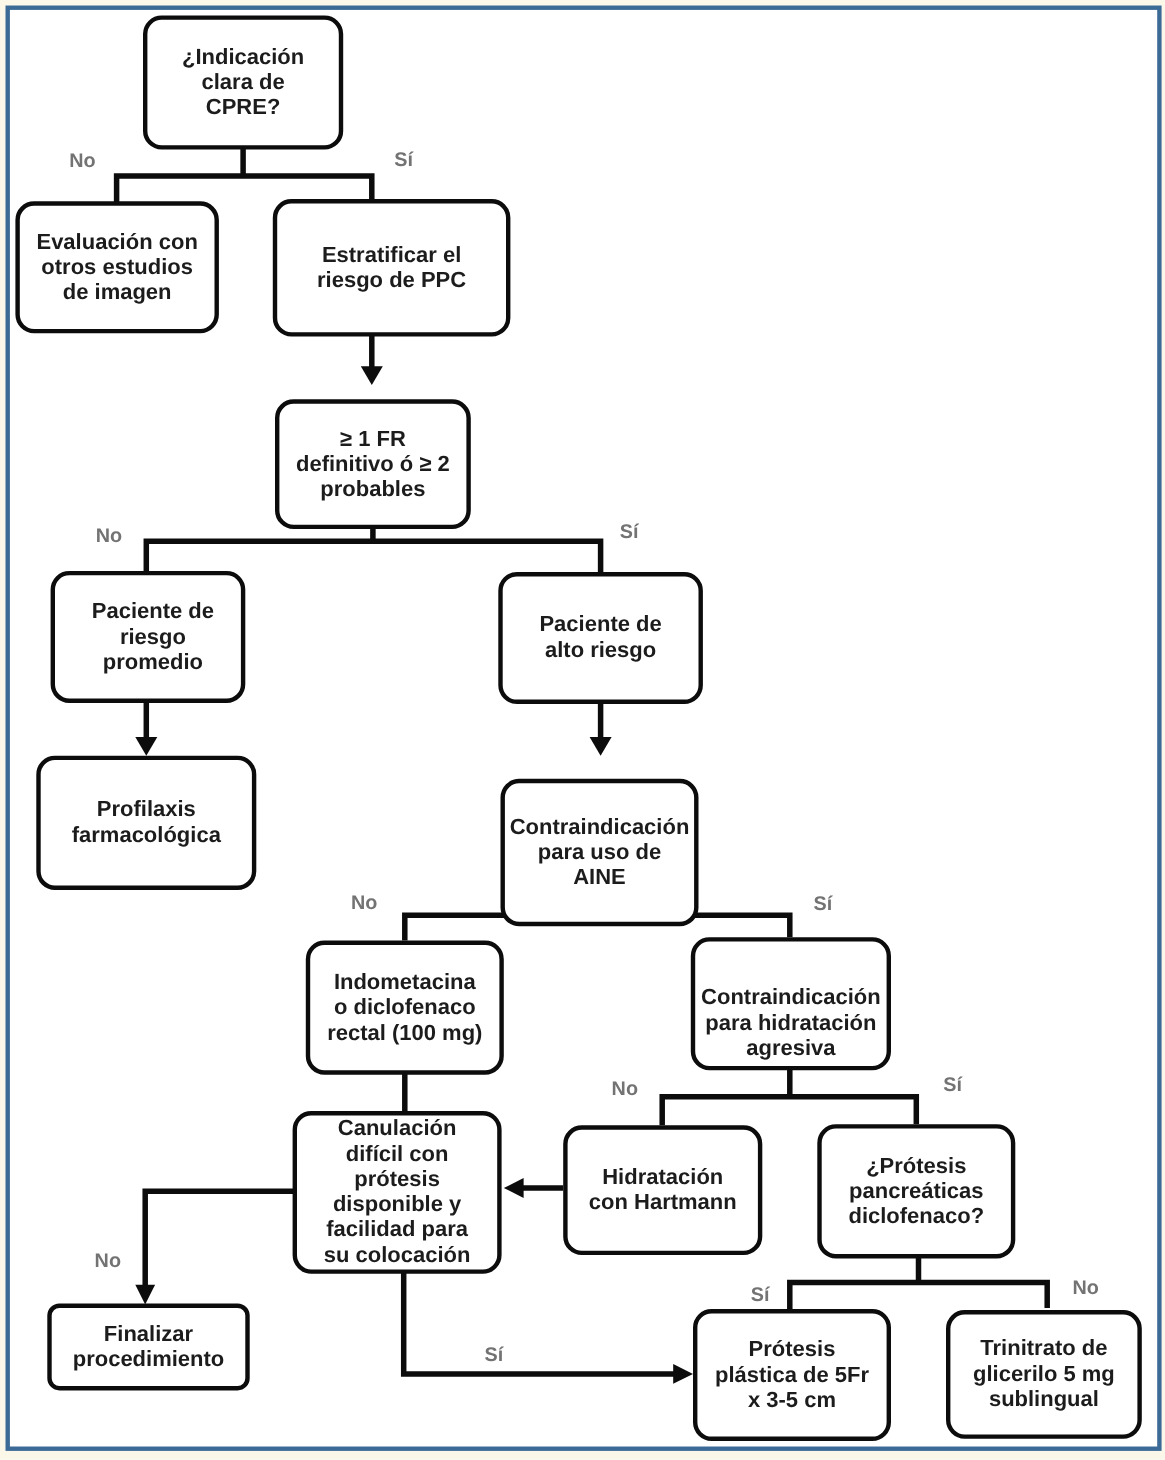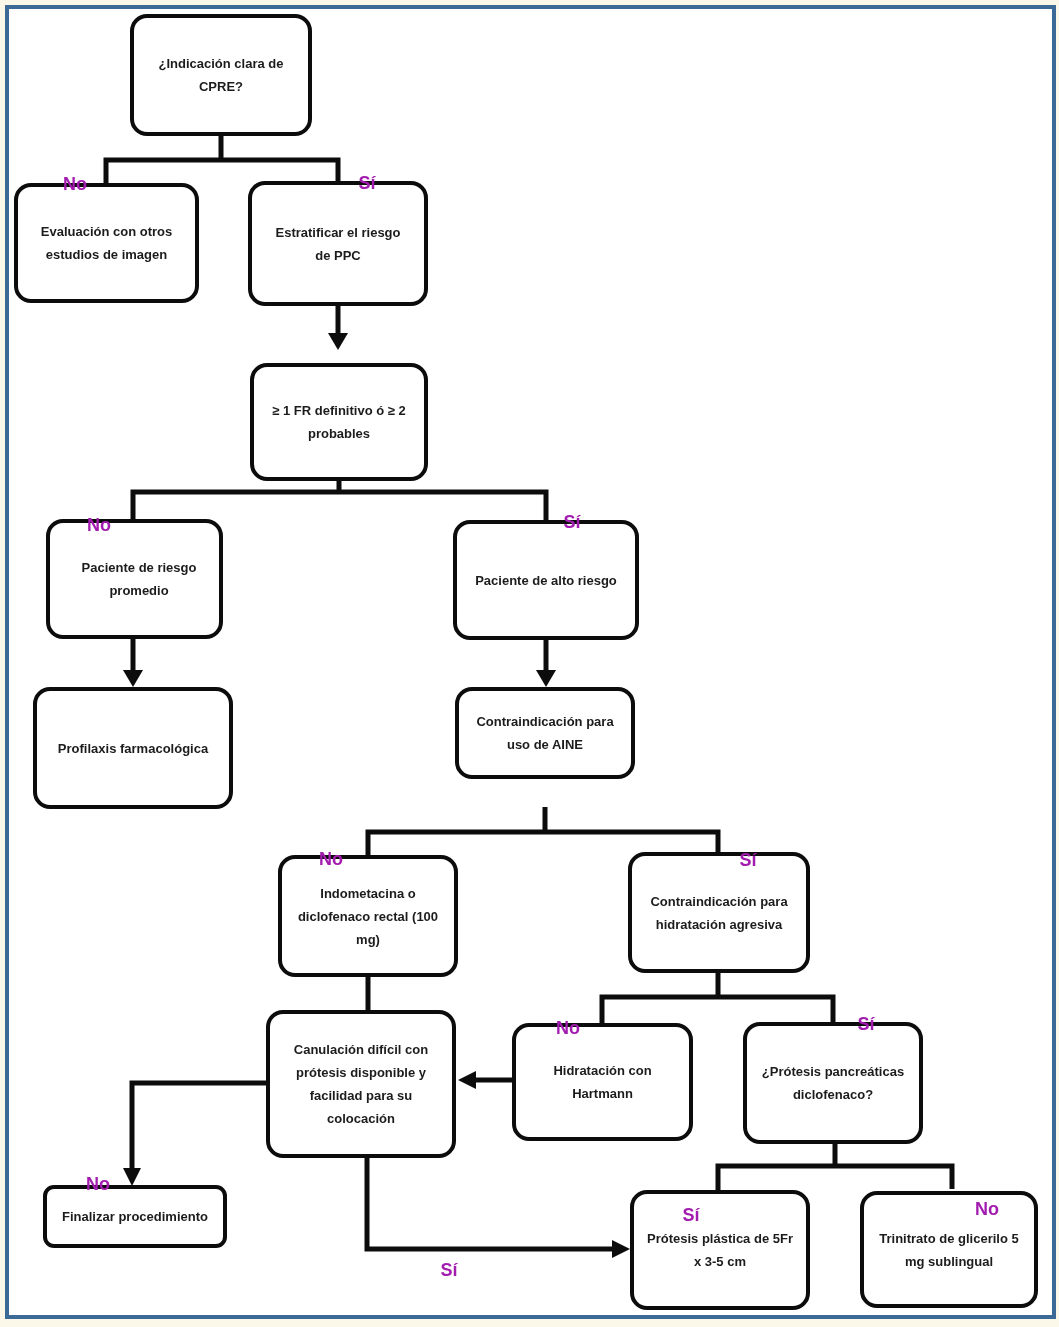--- a/index.html
+++ b/index.html
@@ -11,27 +11,27 @@
   .frame{
     position:absolute;left:5px;top:5px;width:1051px;height:1314px;
     box-sizing:border-box;border:4px solid #3c6a96;background:#ffffff;
   }
   .wires{position:absolute;left:0;top:0;width:1059px;height:1327px;}
   .node{
     position:absolute;box-sizing:border-box;
     background:#ffffff;border:4px solid #0c0c0c;border-radius:17px;
     display:flex;align-items:center;justify-content:center;
     text-align:center;color:#1c1c1c;
-    font-size:13px;font-weight:bold;line-height:23px;
+    font-size:20px;font-weight:bold;line-height:23px;
     padding:4px 13px;
   }
   .node.small-radius{border-radius:11px;}
   .edge-label{
     position:absolute;transform:translate(-50%,-50%);
-    color:#a21caf;font-size:18px;font-weight:bold;white-space:nowrap;margin-top:38px;
+    color:#737373;font-size:18px;font-weight:bold;white-space:nowrap;
   }
 </style>
 </head>
 <body>
 
 <div class="frame"></div>
 
 <svg class="wires" viewBox="0 0 1059 1327" xmlns="http://www.w3.org/2000/svg">
   <g stroke="#0c0c0c" stroke-width="5" fill="none">
     <path d="M221,134 V160 M106,184 V160 H338 V182"></path>
@@ -58,65 +58,65 @@
 </svg>
 
 <div class="node" style="left:130px;top:14px;width:182px;height:122px;padding:4px 22px;">
   <span>¿Indicación clara de CPRE?</span>
 </div>
 
 <div class="node" style="left:14px;top:183px;width:185px;height:120px;">
   <span>Evaluación con otros estudios de imagen</span>
 </div>
 
-<div class="node" style="left:248px;top:181px;width:180px;height:125px;padding:4px 22px;">
+<div class="node" style="left:248px;top:181px;width:216px;height:125px;padding:4px 22px;">
   <span>Estratificar el riesgo de PPC</span>
 </div>
 
 <div class="node" style="left:250px;top:351px;width:178px;height:118px;margin-top:12px;">
   <span>≥ 1 FR definitivo ó ≥ 2 probables</span>
 </div>
 
 <div class="node" style="left:46px;top:519px;width:177px;height:120px;padding-left:22px;">
   <span>Paciente de riesgo promedio</span>
 </div>
 
 <div class="node" style="left:453px;top:520px;width:186px;height:120px;">
   <span>Paciente de alto riesgo</span>
 </div>
 
 <div class="node" style="left:33px;top:687px;width:200px;height:122px;">
   <span>Profilaxis farmacológica</span>
 </div>
 
-<div class="node" style="left:455px;top:687px;width:180px;height:92px;">
+<div class="node" style="left:455px;top:708px;width:180px;height:134px;">
   <span>Contraindicación para uso de AINE</span>
 </div>
 
 <div class="node" style="left:278px;top:855px;width:180px;height:122px;">
   <span>Indometacina o diclofenaco rectal (100 mg)</span>
 </div>
 
-<div class="node" style="left:628px;top:852px;width:182px;height:121px;">
+<div class="node" style="left:628px;top:852px;width:182px;height:121px;align-items:flex-end;">
   <span>Contraindicación para hidratación agresiva</span>
 </div>
 
 <div class="node" style="left:266px;top:1010px;width:190px;height:148px;">
   <span>Canulación difícil con prótesis disponible y facilidad para su colocación</span>
 </div>
 
 <div class="node" style="left:512px;top:1023px;width:181px;height:118px;">
   <span>Hidratación con Hartmann</span>
 </div>
 
 <div class="node" style="left:743px;top:1022px;width:180px;height:122px;">
   <span>¿Prótesis pancreáticas diclofenaco?</span>
 </div>
 
-<div class="node small-radius" style="left:43px;top:1185px;width:184px;height:63px;">
+<div class="node small-radius" style="left:43px;top:1185px;width:184px;height:79px;">
   <span>Finalizar procedimiento</span>
 </div>
 
 <div class="node" style="left:630px;top:1190px;width:180px;height:120px;">
   <span>Prótesis plástica de 5Fr x 3-5 cm</span>
 </div>
 
 <div class="node" style="left:860px;top:1191px;width:178px;height:117px;">
   <span>Trinitrato de glicerilo 5 mg sublingual</span>
 </div>

